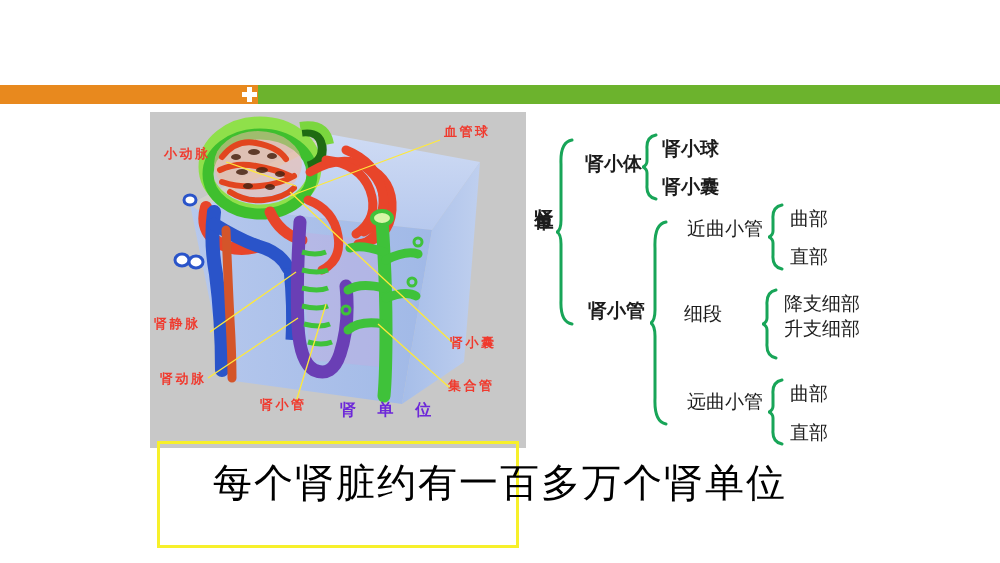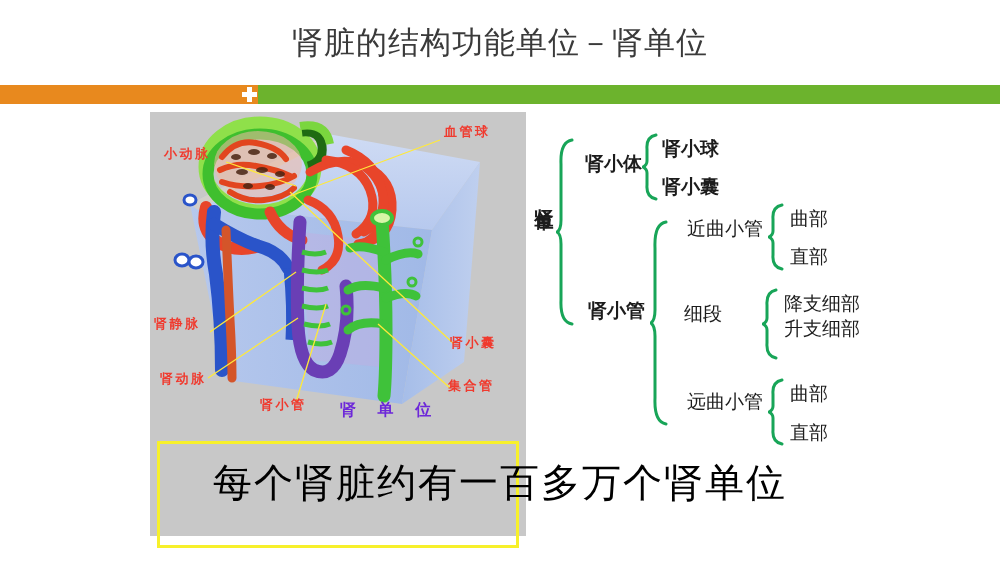--- a/index.html
+++ b/index.html
@@ -62,21 +62,21 @@
   }
   .plus-icon::after {
     left: 1px; top: 7px;
     width: 15px; height: 5px;
   }
 
   
   .diagram {
     position: absolute;
     left: 150px; top: 112px;
-    width: 376px; height: 424px;
+    width: 376px; height: 336px;
     background: #c8c8c8;
     overflow: hidden;
   }
   .diagram svg { display: block; }
 
   .img-label {
     position: absolute;
     font-family: "DejaVu Sans", "Liberation Sans", sans-serif;
     font-size: 13px;
     font-weight: 700;
@@ -129,21 +129,20 @@
     color: #000000;
     letter-spacing: 2px;
     white-space: nowrap;
   }
 </style>
 </head>
 <body>
 
 <div id="slide">
 
-  <div class="slide-title">肾脏的结构功能单位－肾单位</div>
 
   <div class="bar-wrap">
     <div class="bar-orange"></div>
     <div class="bar-green"></div>
   </div>
   <div class="plus-icon"></div>
 
   <div class="diagram">
     <svg width="376" height="328" viewBox="0 0 376 328">
       <defs>

